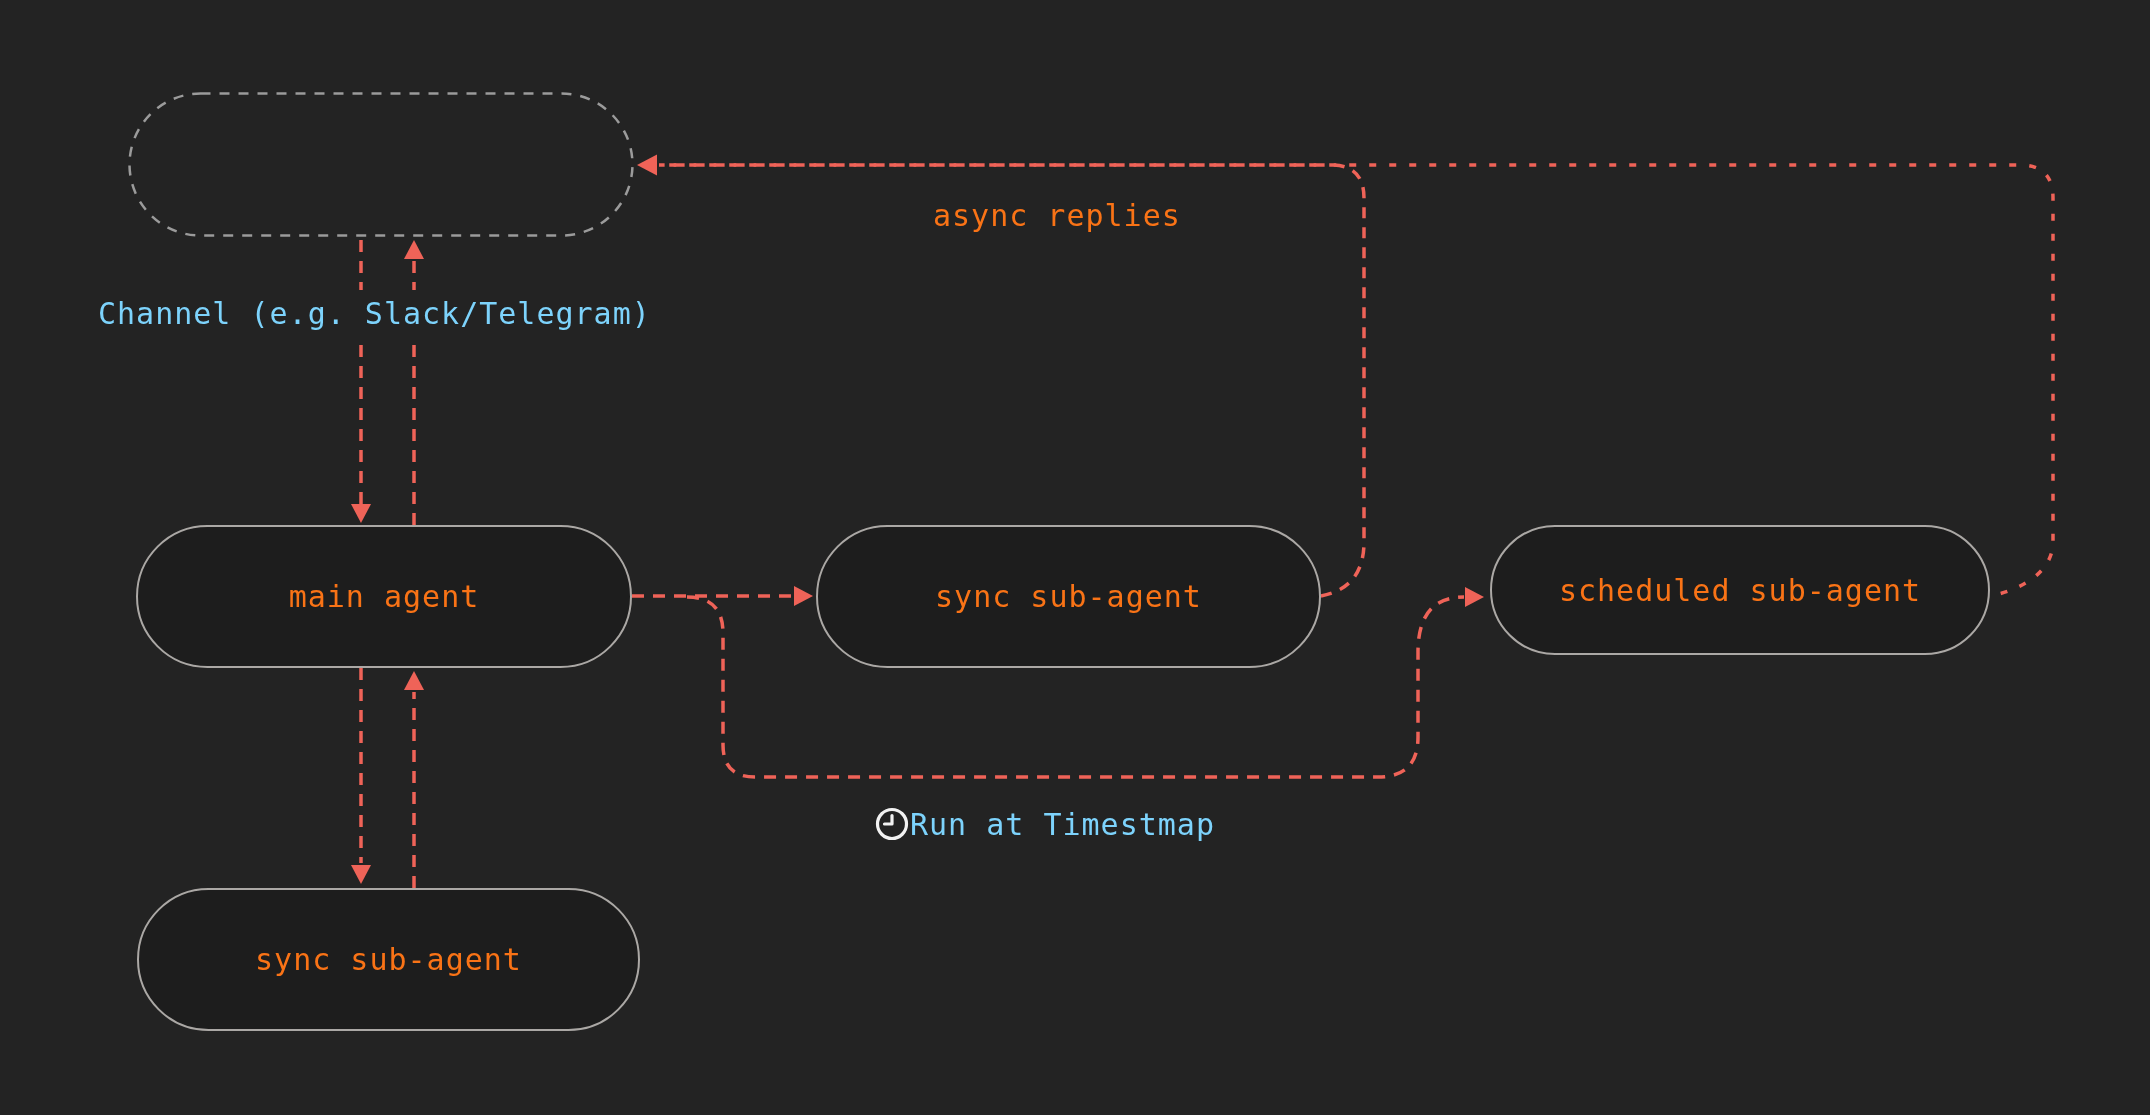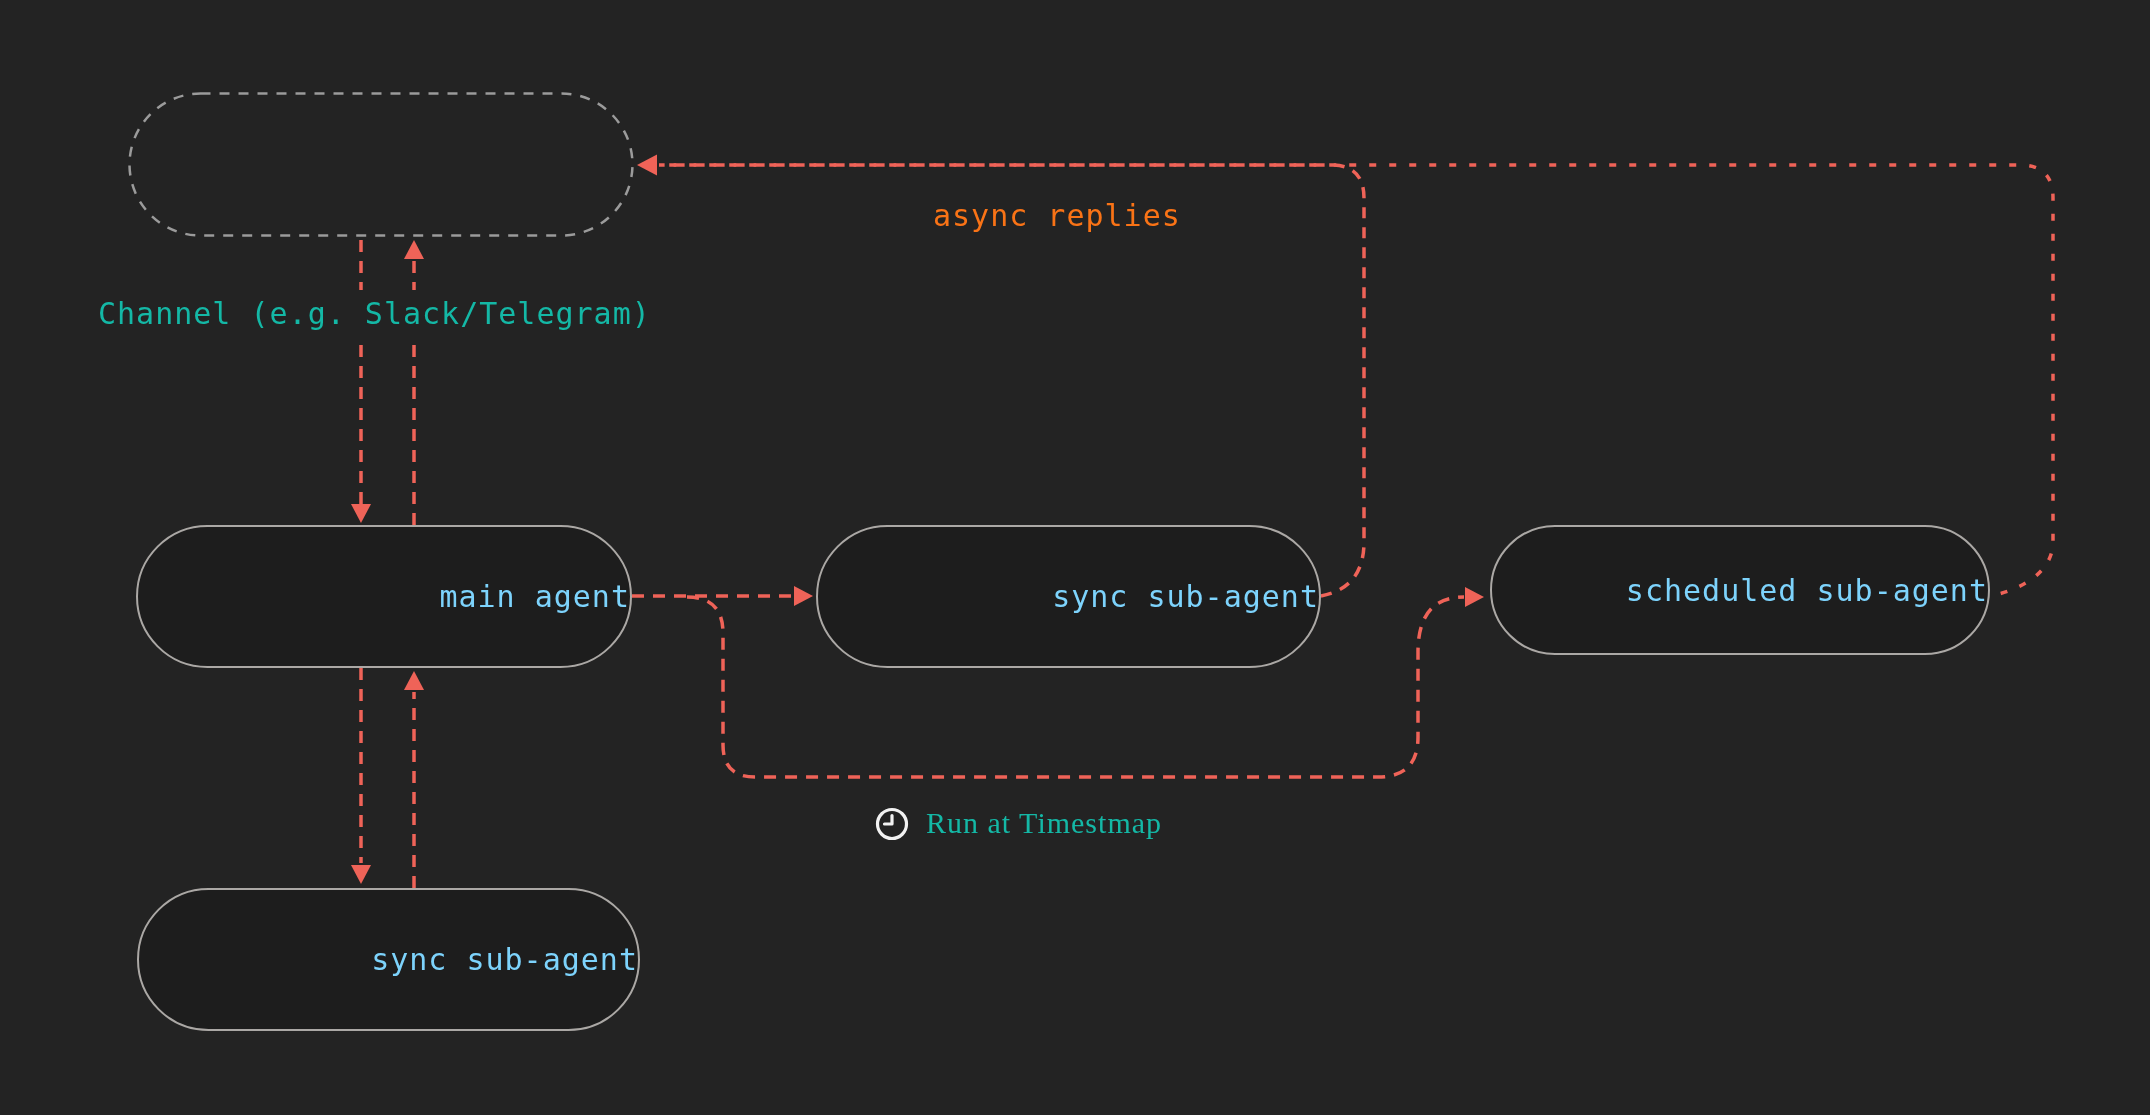--- a/index.html
+++ b/index.html
@@ -36,51 +36,50 @@
     stroke-dasharray: 10 9;
   }
   .node {
     position: absolute;
     box-sizing: border-box;
     background: #1d1d1d;
     border: 2.5px solid #aba8a5;
     border-radius: 80px;
     display: flex;
     align-items: center;
-    justify-content: flex-end;
-    color: #7dd3fc;
+    justify-content: center;
+    color: #f97316;
     font-size: 30px;
     letter-spacing: 1px;
     white-space: nowrap;
   }
   .node-main            { left: 136px; top: 525px; width: 496px; height: 143px; }
   .node-sync-mid        { left: 816px; top: 525px; width: 505px; height: 143px; }
   .node-scheduled       { left: 1490px; top: 525px; width: 500px; height: 130px; }
   .node-sync-bottom     { left: 137px; top: 888px; width: 503px; height: 143px; }
   .annotation {
     position: absolute;
     font-size: 30px;
     letter-spacing: 1px;
     white-space: nowrap;
-    color: #14b8a6;
+    color: #7dd3fc;
   }
   .channel-caption {
     left: 88px; top: 290px;
     background: #232323;
     padding: 6px 10px;
   }
   .async-caption {
     left: 933px; top: 198px;
     color: #f97316;
   }
   .runat-caption {
     left: 874px; top: 806px;
     display: flex;
-    gap: 16px;
-    font-family: Liberation Serif, serif;
+    align-items: center;
   }
   .clock { display: block; }
   .clock circle, .clock path {
     fill: none;
     stroke: #f2f2f2;
     stroke-width: 3.2;
     stroke-linecap: round;
     stroke-linejoin: round;
   }
 </style>

